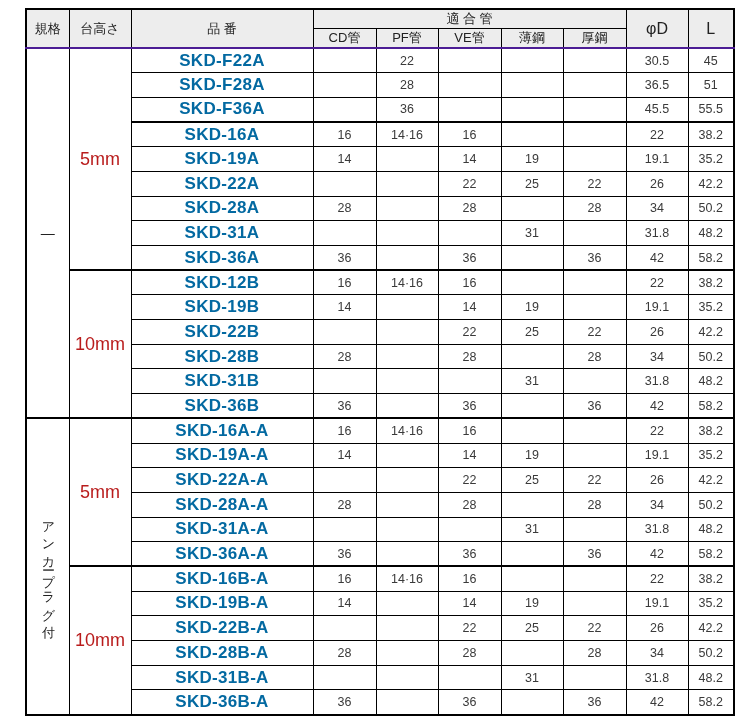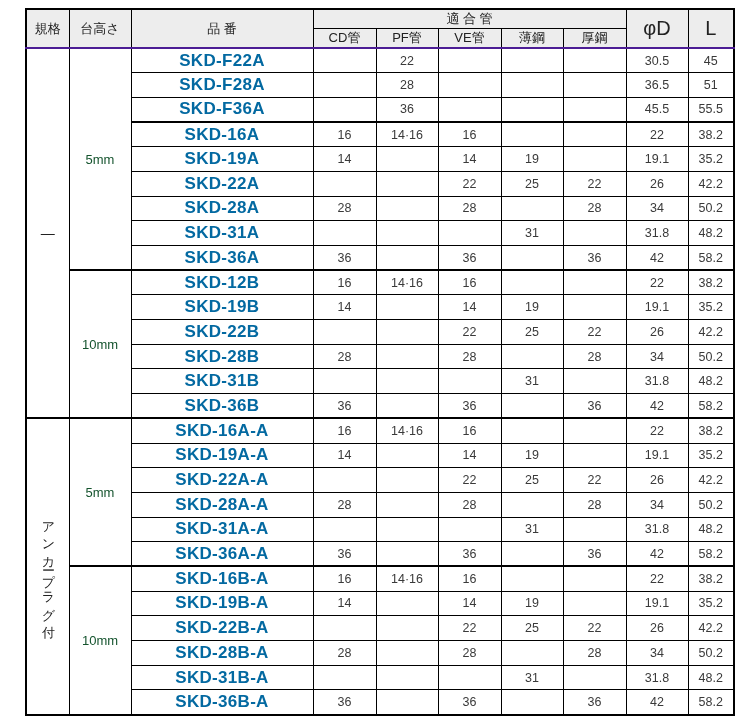--- a/index.html
+++ b/index.html
@@ -26,26 +26,26 @@
   }
   thead th {
     background: #ededed;
     font-weight: normal;
     font-size: 13px;
     color: #222;
   }
   thead { border-bottom: 2px solid #4c1d95; }
   thead tr.hr1 { height: 17px; }
   thead tr.hr2 { height: 15px; margin-top: 48px; }
-  thead th.hd-big { font-size: 20px; }
+  thead th.hd-big { font-size: 16px; }
   tbody tr { height: 24.7px; }
   tbody tr.sep > td { border-top: 2px solid #000; }
   td.pn  { font-weight: bold; font-size: 17px; color: #0369a1; letter-spacing: 0.3px; }
   td.nm  { font-size: 12.5px; color: #3a3a3a; }
-  td.takasa { font-size: 13px; color: #14532d; }
+  td.takasa { font-size: 18px; color: #b91c1c; }
   td.kikaku { font-size: 14px; color: #222; }
   .vtext {
     display: inline-block;
     writing-mode: vertical-rl;
     text-orientation: mixed;
     font-size: 13px;
     color: #222;
     letter-spacing: 2px;
     line-height: 1.1;
   }

